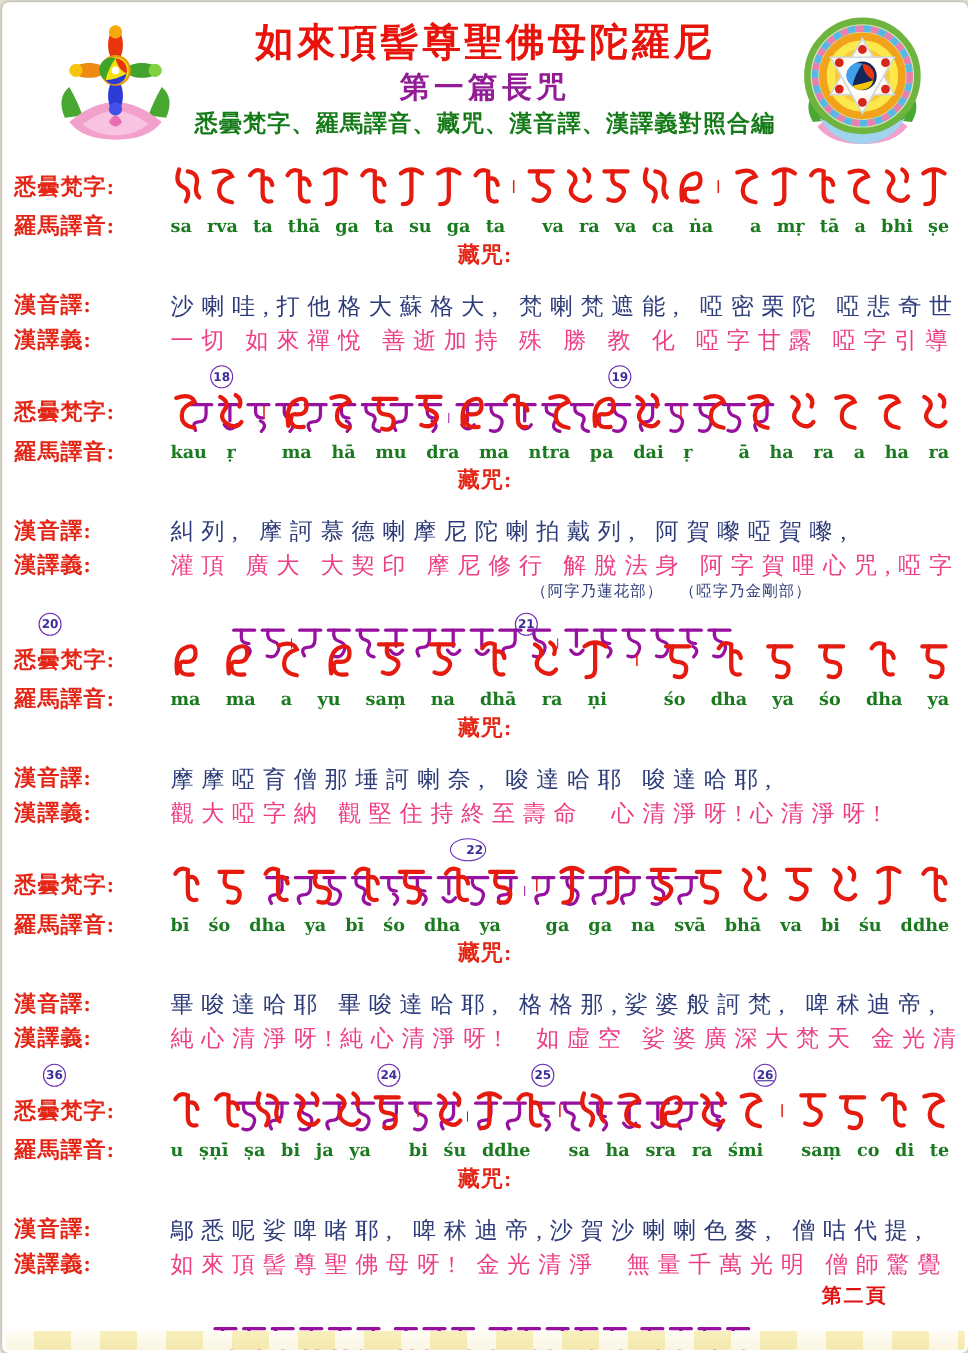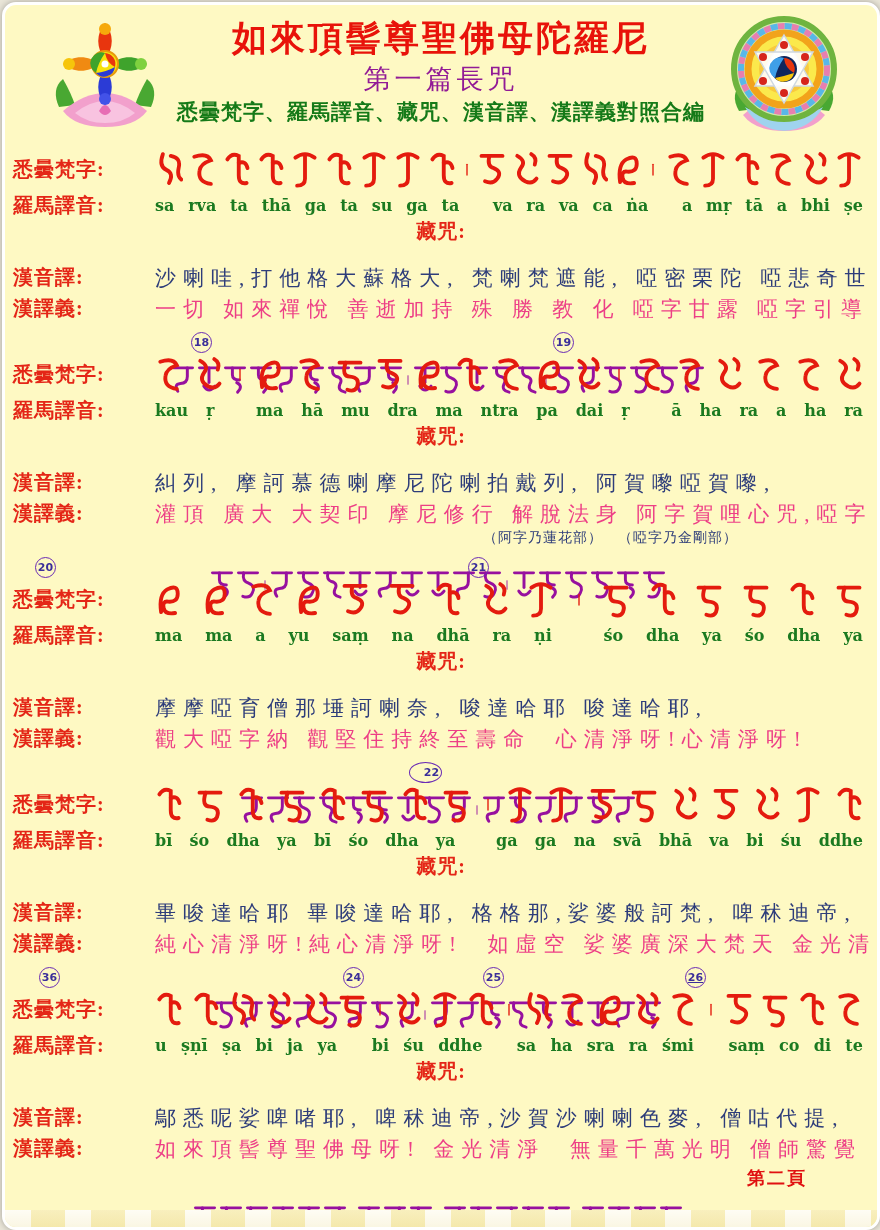--- a/index.html
+++ b/index.html
@@ -1,27 +1,27 @@
 <!DOCTYPE html>
 <html><head>
 <meta charset="utf-8">
 <style>
   html,body{margin:0;padding:0;width:880px;height:1230px;background:#e9e5d8;overflow:hidden;
     font-family:"Liberation Serif","DejaVu Serif",serif;}
-  .sheet{position:absolute;left:2px;top:2px;width:872px;height:1222px;background:#fef9c3;
-    border:3px solid #ffffff;border-radius:14px;box-shadow:0 0 6px rgba(0,0,0,.3);overflow:hidden;}
+  .sheet{position:absolute;left:2px;top:2px;width:872px;height:1222px;background:#ffffff;
+    border:3px solid #ffffff;border-radius:6px;box-shadow:0 0 6px rgba(0,0,0,.3);overflow:hidden;}
   .content{position:relative;padding:8px 8px 0 8px;}
   
   .header{position:relative;height:124px;}
   .emblem{position:absolute;top:2px;}
   .emblem.left{left:28px;}
   .emblem.right{right:6px;}
   .htext{text-align:center;padding-top:4px;}
   .title{font-size:35px;font-weight:bold;color:#e8130a;letter-spacing:3px;line-height:44px;}
-  .subtitle{font-size:27px;font-weight:normal;color:#921b96;letter-spacing:4px;line-height:36px;}
+  .subtitle{font-size:27px;font-weight:bold;color:#921b96;letter-spacing:4px;line-height:36px;}
   .subheader{font-size:21px;font-weight:bold;color:#157a18;letter-spacing:1px;line-height:30px;}
   
   .block{margin-top:8px;}
   .circles{position:relative;height:20px;margin-bottom:-2px;}
   .circle{position:absolute;top:0;width:19px;height:19px;border:1.6px solid #6a2bb5;border-radius:50%;
     color:#3c2f9a;font-size:11px;font-weight:bold;display:flex;align-items:center;justify-content:center;
     font-family:"DejaVu Sans",sans-serif;background:transparent;}
   .row{display:flex;align-items:center;}
   .row-label{flex:0 0 142px;font-size:20px;font-weight:bold;color:#e42617;letter-spacing:1px;white-space:nowrap;}
   .row-body{flex:1;display:flex;align-items:flex-end;justify-content:space-between;padding-right:6px;}

